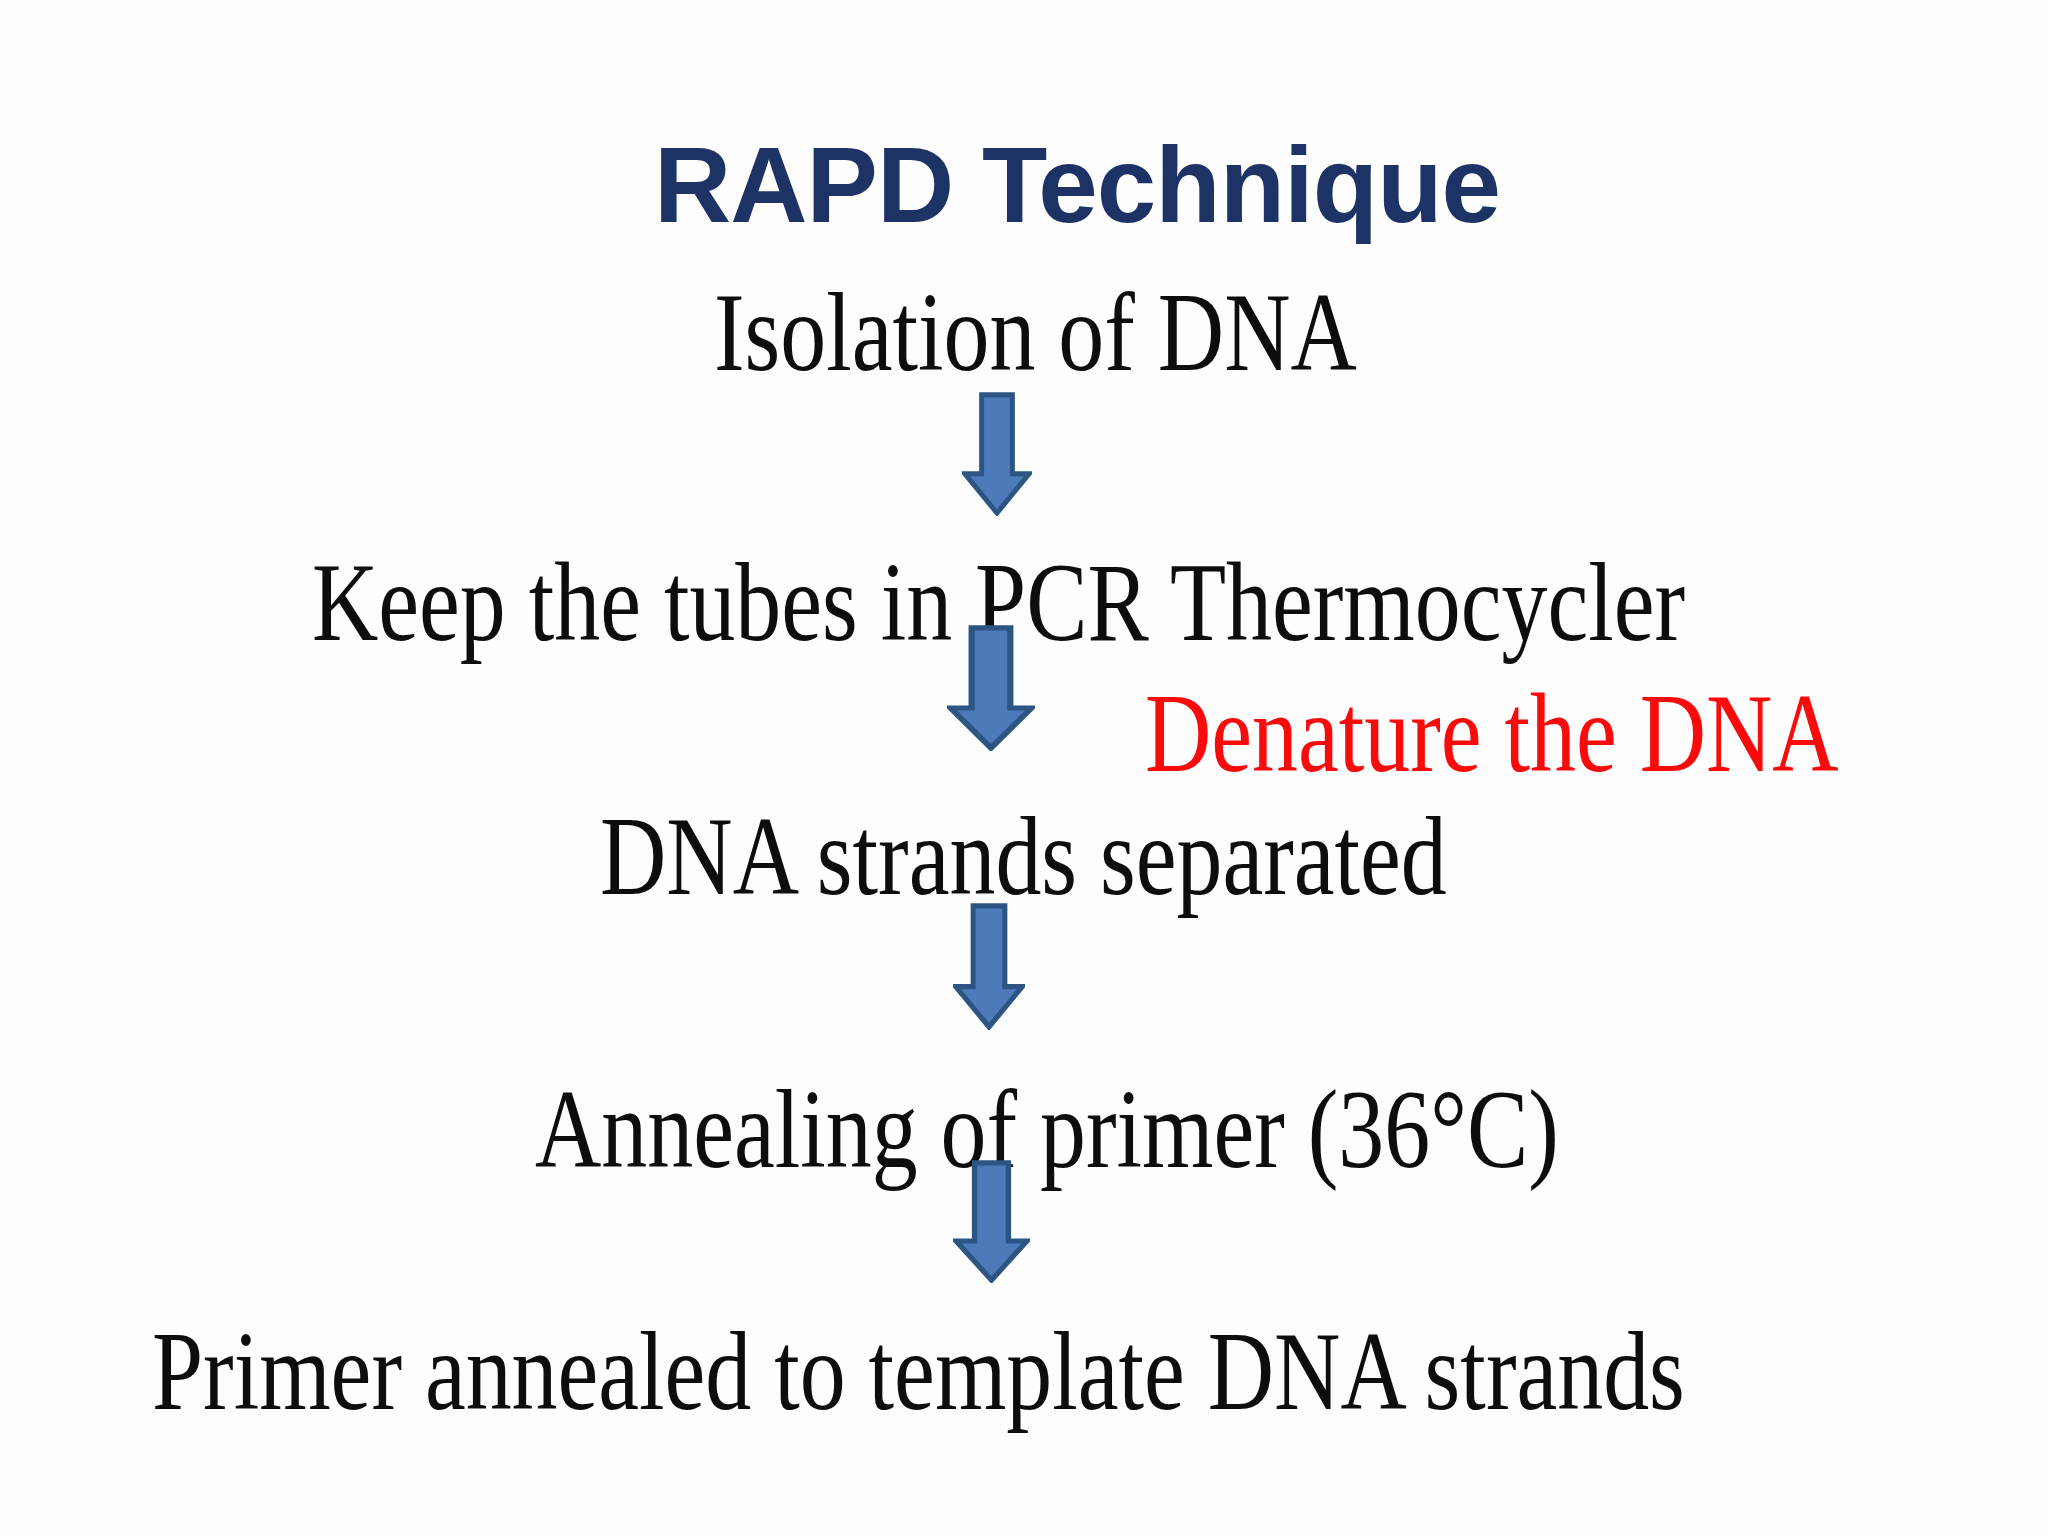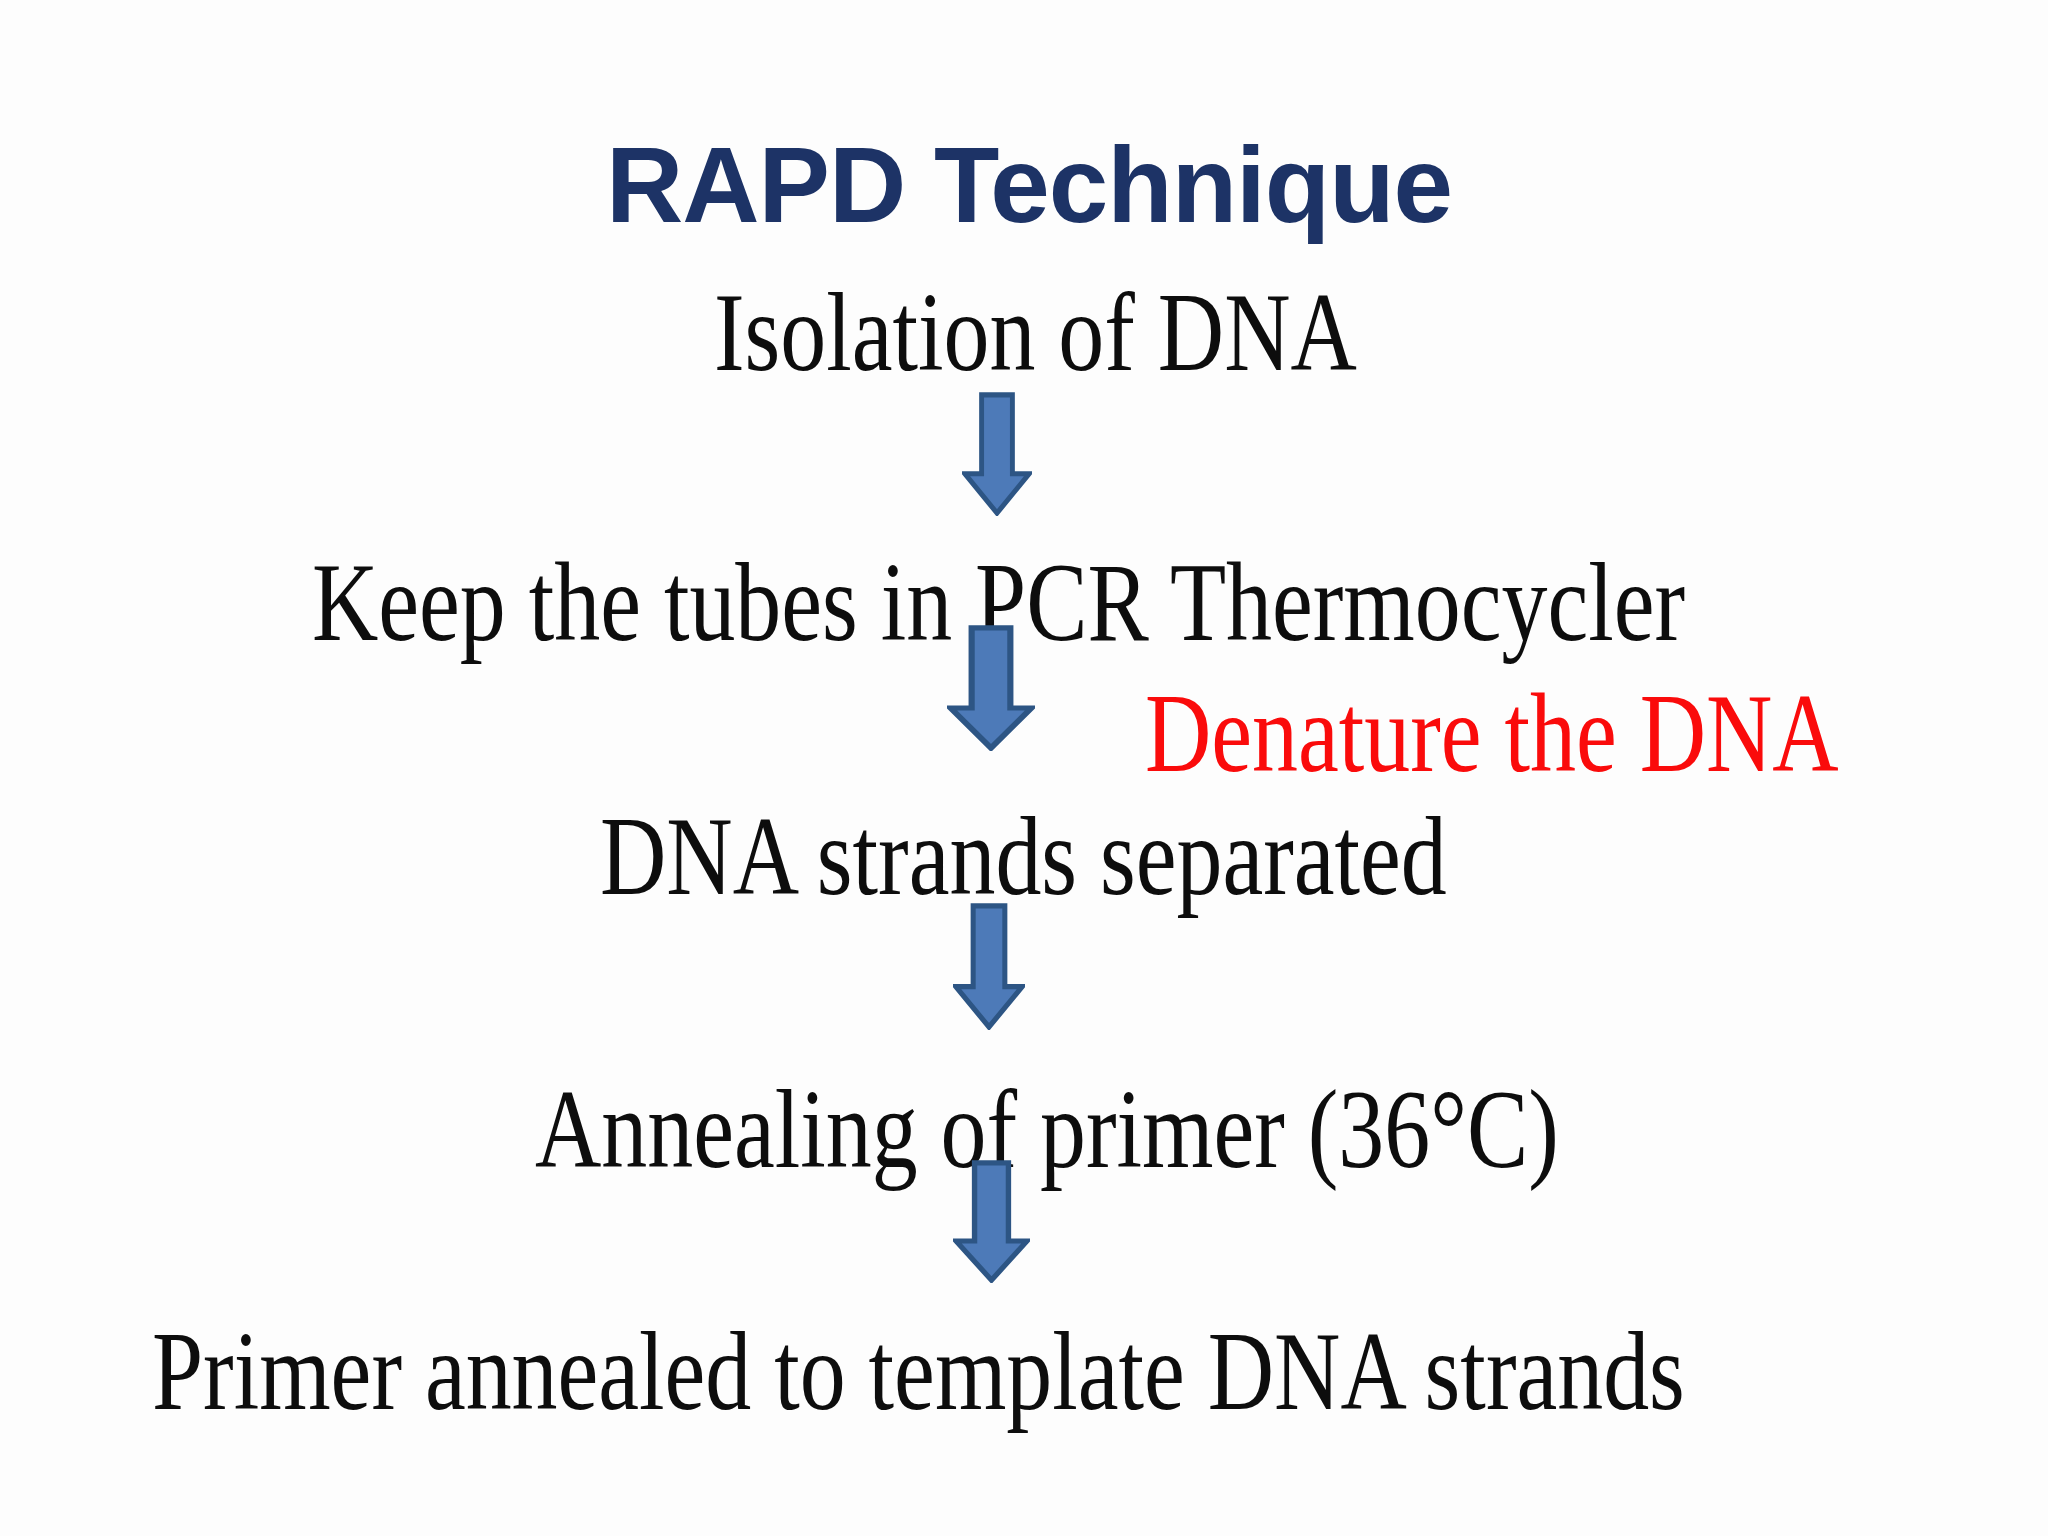--- a/index.html
+++ b/index.html
@@ -41,21 +41,21 @@
   .a1 { left: 962px; top: 392px;  width: 70px; height: 124px; }
   .a2 { left: 947px; top: 625px;  width: 88px; height: 126px; }
   .a3 { left: 953px; top: 903px;  width: 72px; height: 127px; }
   .a4 { left: 953px; top: 1160px; width: 77px; height: 123px; }
 </style>
 </head>
 <body>
 
 <div class="slide" style="background: rgb(253, 253, 253);">
 
-  <h1 class="title" style="color: rgb(29, 51, 102);">RAPD Technique</h1>
+  <h1 class="title" style="color: rgb(29, 51, 102); margin-left: 48px;">RAPD Technique</h1>
 
   <div class="step s-isolation" style="color: rgb(13, 13, 13);">Isolation of DNA</div>
 
   <svg class="arrow a1" viewBox="0 0 100 170" preserveAspectRatio="none">
     <polygon points="28,4 72,4 72,112 96,112 50,166 4,112 28,112" stroke-width="7" fill="#4d7ab8" stroke="#2d5584"></polygon>
   </svg>
 
   <div class="step s-keep" style="color: rgb(13, 13, 13);">Keep the tubes in PCR Thermocycler</div>
 
   <svg class="arrow a2" viewBox="0 0 100 170" preserveAspectRatio="none">

